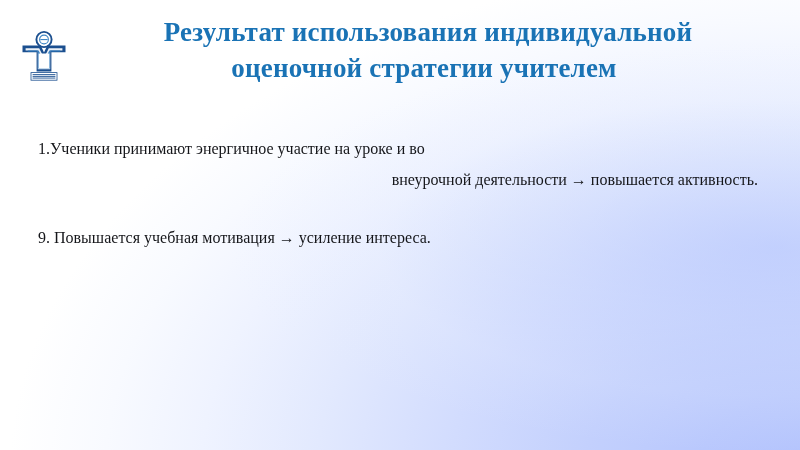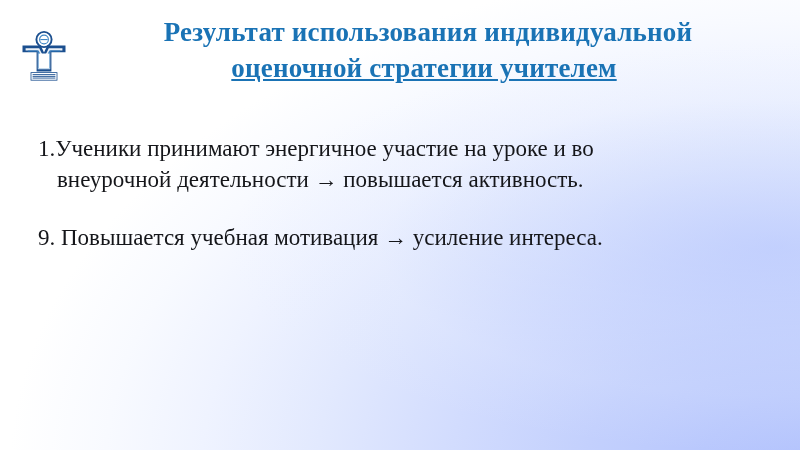--- a/index.html
+++ b/index.html
@@ -84,43 +84,43 @@
   .title-line {
     color: #1a73b5;
     font-weight: bold;
     font-size: 27px;
     line-height: 36px;
     letter-spacing: 0.2px;
     white-space: nowrap;
   }
   #title-line-2 {
     margin-left: -8px;
-    text-decoration: underline;
   }
 
   
   #bullet-list {
     position: absolute;
     left: 38px;
     top: 133px;
     width: 720px;
   }
   .bullet-item {
-    font-size: 23px;
+    font-size: 16px;
     line-height: 31px;
     color: #15161a;
     margin-bottom: 27px;
   }
   .bullet-item:last-child { margin-bottom: 0; }
 
   .bullet-line {
     white-space: nowrap;
   }
   .bullet-line.indent {
     padding-left: 19px;
+    text-align: right;
   }
 </style>
 </head>
 <body>
 
 <div id="slide">
 
   <div id="bg-gradient"></div>
   <div id="bg-gradient2"></div>
 

